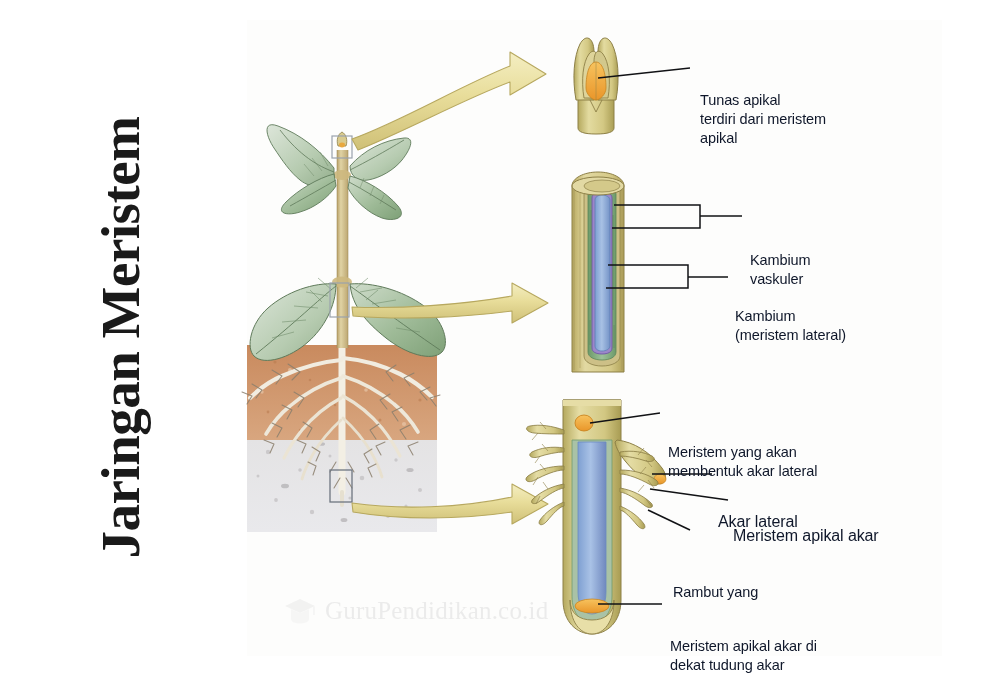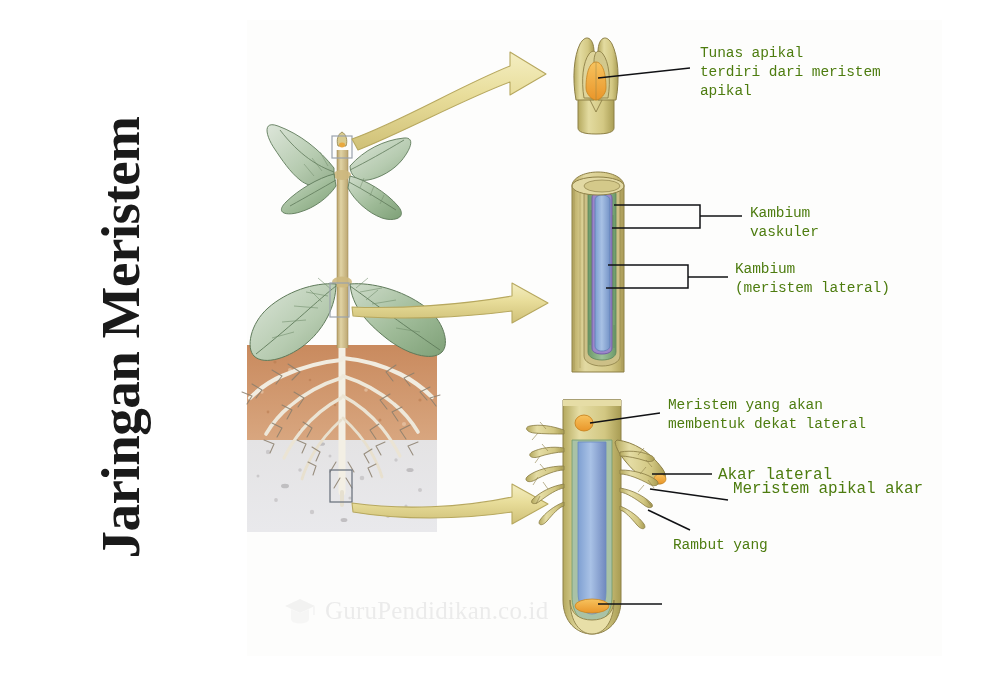--- a/index.html
+++ b/index.html
@@ -48,26 +48,27 @@
 
   .svg-layer {
     position: absolute;
     left: 0; top: 0;
     width: 1000px; height: 674px;
   }
 
   
   .label {
     position: absolute;
-    font-family: Liberation Mono, monospace;
+    font-family: Liberation Sans, sans-serif;
     font-size: 14.5px;
     line-height: 19px;
-    color: #4d7c0f;
+    color: #0f172a;
     white-space: pre-line;
     letter-spacing: -0.1px;
+    margin-top: 47px;
   }
   .label.sm { font-size: 16px; line-height: 18px; }
 
   
   .watermark {
     position: absolute;
     left: 283px; top: 596px;
     display: flex;
     align-items: center;
     gap: 8px;
@@ -430,24 +431,26 @@
   </svg>
 
   <div class="label" style="left:700px; top:44px;">Tunas apikal
 terdiri dari meristem
 apikal</div>
   <div class="label" style="left:750px; top:204px;">Kambium
 vaskuler</div>
   <div class="label" style="left:735px; top:260px;">Kambium
 (meristem lateral)</div>
   <div class="label" style="left:668px; top:396px;">Meristem yang akan
-membentuk dekat lateral</div>
+membentuk akar lateral</div>
   <div class="label sm" style="left:718px; top:466px;">Akar lateral</div>
   <div class="label sm" style="left:733px; top:480px;">Meristem apikal akar</div>
   <div class="label" style="left:673px; top:536px;">Rambut yang</div>
+  <div class="label" style="left:670px; top:590px;">Meristem apikal akar di
+dekat tudung akar</div>
 
   <div class="watermark">
     <svg width="34" height="30" viewBox="0 0 34 30">
       <path d="M17 3 L32 10 L17 17 L2 10 Z" fill="#e2e2e2"></path>
       <path d="M8 13 L8 23 C8 26 12 27.5 17 27.5 C22 27.5 26 26 26 23 L26 13 L17 17 Z" fill="#ededed"></path>
       <path d="M31 10.5 L31 19" stroke="#e2e2e2" stroke-width="1.3" fill="none"></path>
     </svg>
     <span class="watermark-text">GuruPendidikan.co.id</span>
   </div>
 

